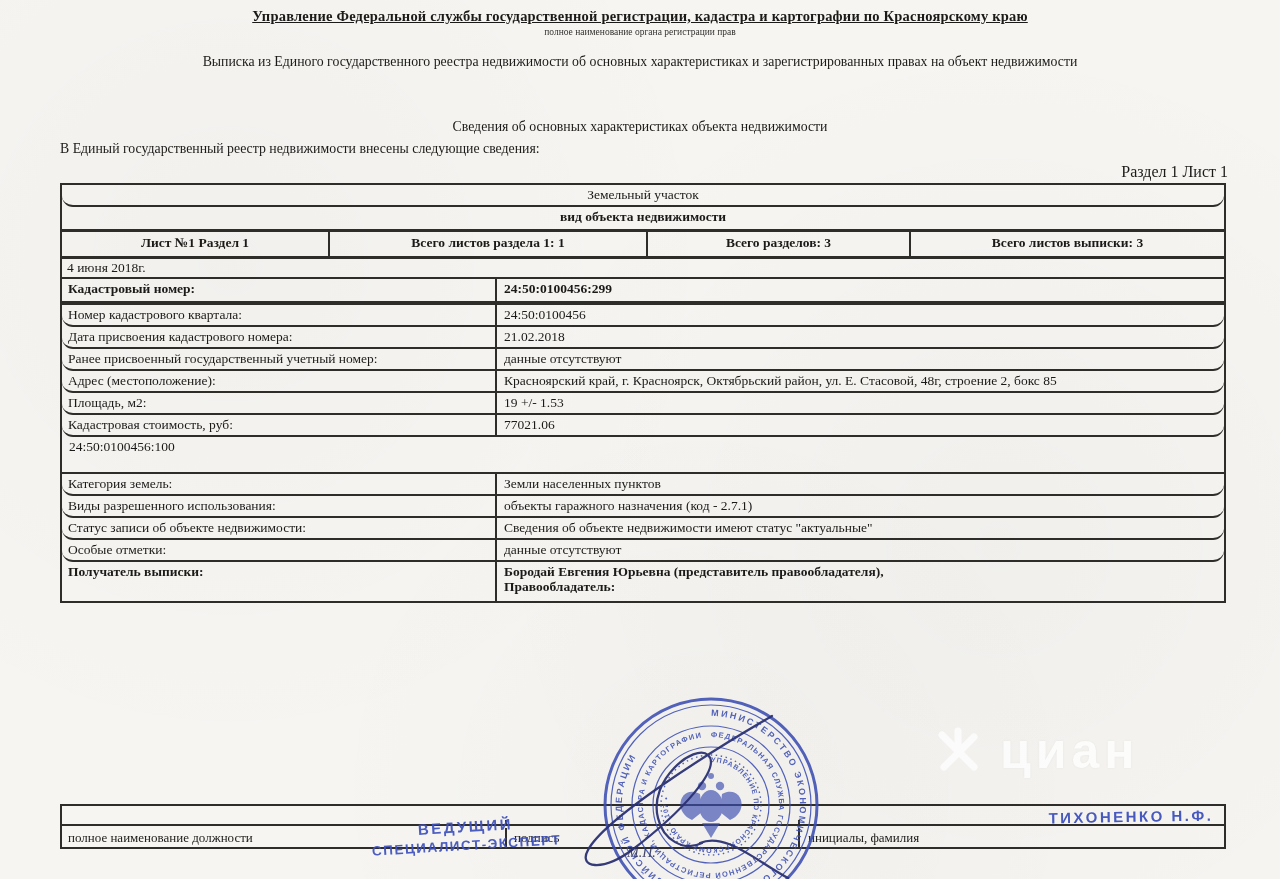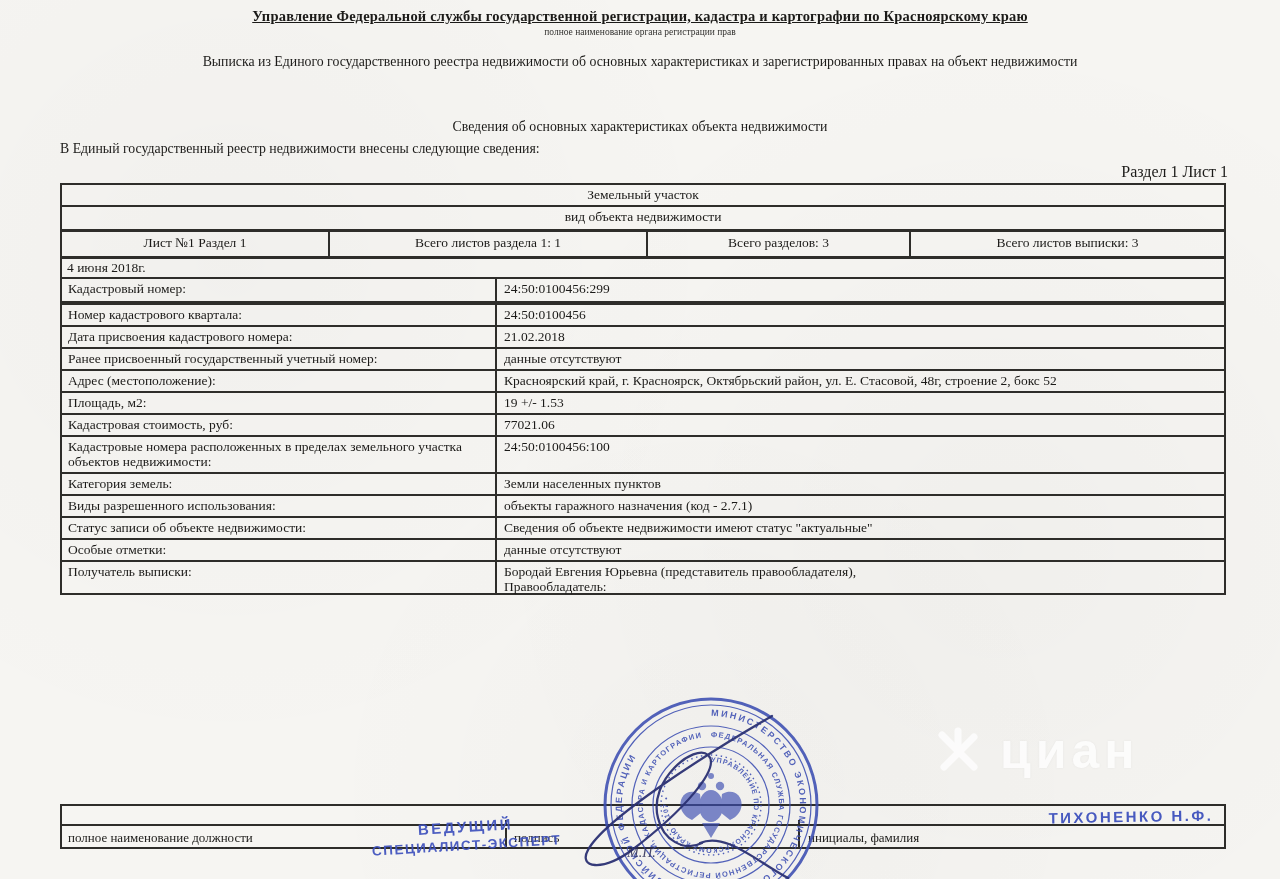--- a/index.html
+++ b/index.html
@@ -21,28 +21,28 @@
   .center { text-align:center; width:100%; }
   .hdr-authority { top:8px; font-size:14.5px; font-weight:700; text-decoration:underline; letter-spacing:.2px; }
   .hdr-caption { top:27px; font-size:9.5px; color:#32312f; }
   .hdr-title { top:54px; font-size:13.8px; }
   .hdr-section { top:119px; font-size:13.8px; }
   .hdr-intro { top:141px; left:60px; font-size:13.8px; }
   .hdr-pageref { top:163px; right:52px; font-size:16px; }
 
   .tbl { position:absolute; left:60px; width:1166px; border:2px solid #2e2d2a; }
   .trow { display:flex; border-bottom:2px solid #2e2d2a; font-size:13.5px; line-height:15px; }
-  .trow:last-child { border-bottom:none; }
+  .trow:last-child { border-bottom:none;font-weight:bold; }
   .c-center { flex:1; text-align:center; padding:2px 4px; }
   .c-label { flex:0 0 435px; border-right:2px solid #2e2d2a; padding:2px 4px 2px 6px; }
   .c-value { flex:1; padding:2px 4px 2px 7px; }
   .c-sheet { border-right:2px solid #2e2d2a; text-align:center; padding:3px 4px; }
   .c-sheet:last-child { border-right:none; }
-  .r21 { height:21px; } .r22 { height:22px; } .r23 { height:25px; }
-  .r37 { height:37px; } .r39 { height:31px; }
+  .r21 { height:21px; } .r22 { height:22px;border-radius:11px; } .r23 { height:25px; }
+  .r37 { height:37px; } .r39 { height:39px; }
 
   .tblA { top:183px; }
   .tblB { top:230px; }
   .tblC { top:256px; }
   .tblD { top:303px; }
 
   .tblSig { top:804px; }
   .sigrow { display:flex; font-size:13px; line-height:15px;align-items:flex-end; }
   .sigrow.top { border-bottom:2px solid #2e2d2a; height:20px; }
   .sigrow.bottom { height:21px; }
@@ -111,32 +111,31 @@
     <div class="trow r22">
       <div class="c-label">Дата присвоения кадастрового номера:</div>
       <div class="c-value">21.02.2018</div>
     </div>
     <div class="trow r22">
       <div class="c-label">Ранее присвоенный государственный учетный номер:</div>
       <div class="c-value">данные отсутствуют</div>
     </div>
     <div class="trow r22">
       <div class="c-label">Адрес (местоположение):</div>
-      <div class="c-value">Красноярский край, г. Красноярск, Октябрьский район, ул. Е. Стасовой, 48г, строение 2, бокс 52</div>
+      <div class="c-value">Красноярский край, г. Красноярск, Октябрьский район, ул. Е. Стасовой, 48г, строение 2, бокс 85</div>
     </div>
     <div class="trow r22">
       <div class="c-label">Площадь, м2:</div>
       <div class="c-value">19 +/- 1.53</div>
     </div>
     <div class="trow r22">
       <div class="c-label">Кадастровая стоимость, руб:</div>
       <div class="c-value">77021.06</div>
     </div>
     <div class="trow r37">
-      <div class="c-label">Кадастровые номера расположенных в пределах земельного участка объектов недвижимости:</div>
       <div class="c-value">24:50:0100456:100</div>
     </div>
     <div class="trow r22">
       <div class="c-label">Категория земель:</div>
       <div class="c-value">Земли населенных пунктов</div>
     </div>
     <div class="trow r22">
       <div class="c-label">Виды разрешенного использования:</div>
       <div class="c-value">объекты гаражного назначения (код - 2.7.1)</div>
     </div>

